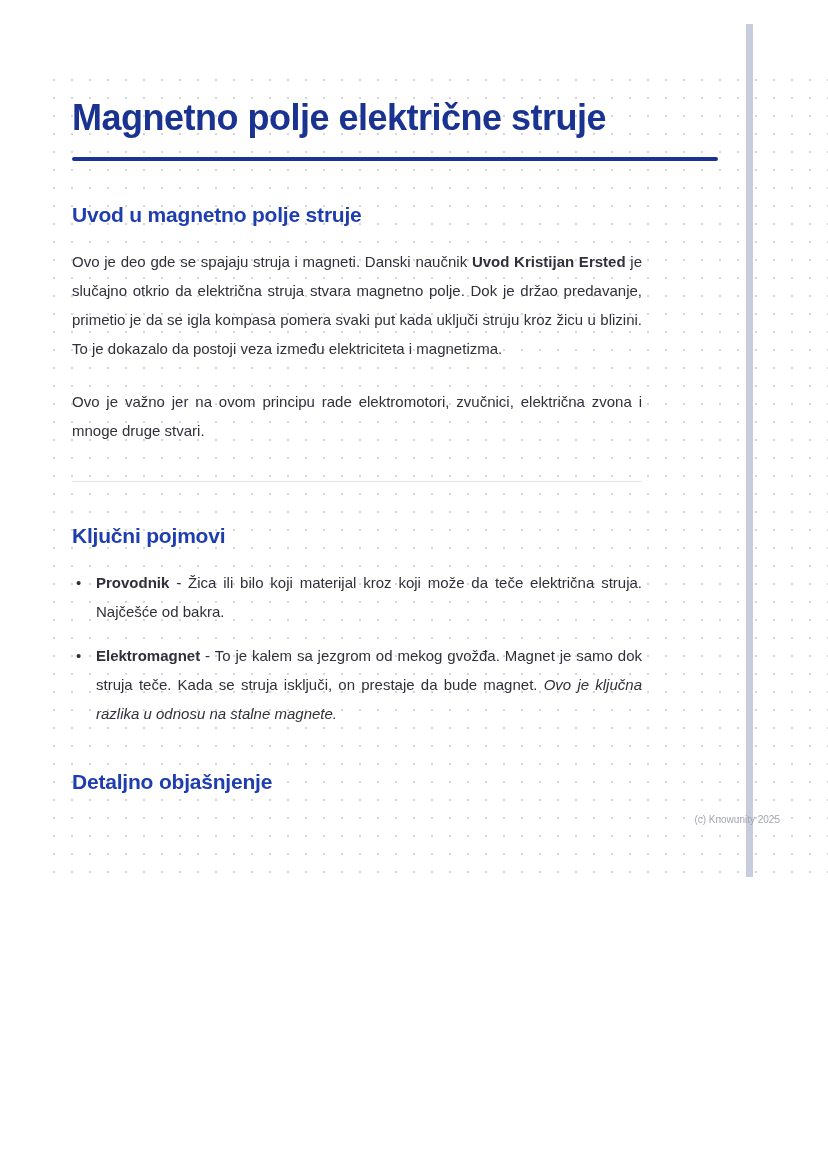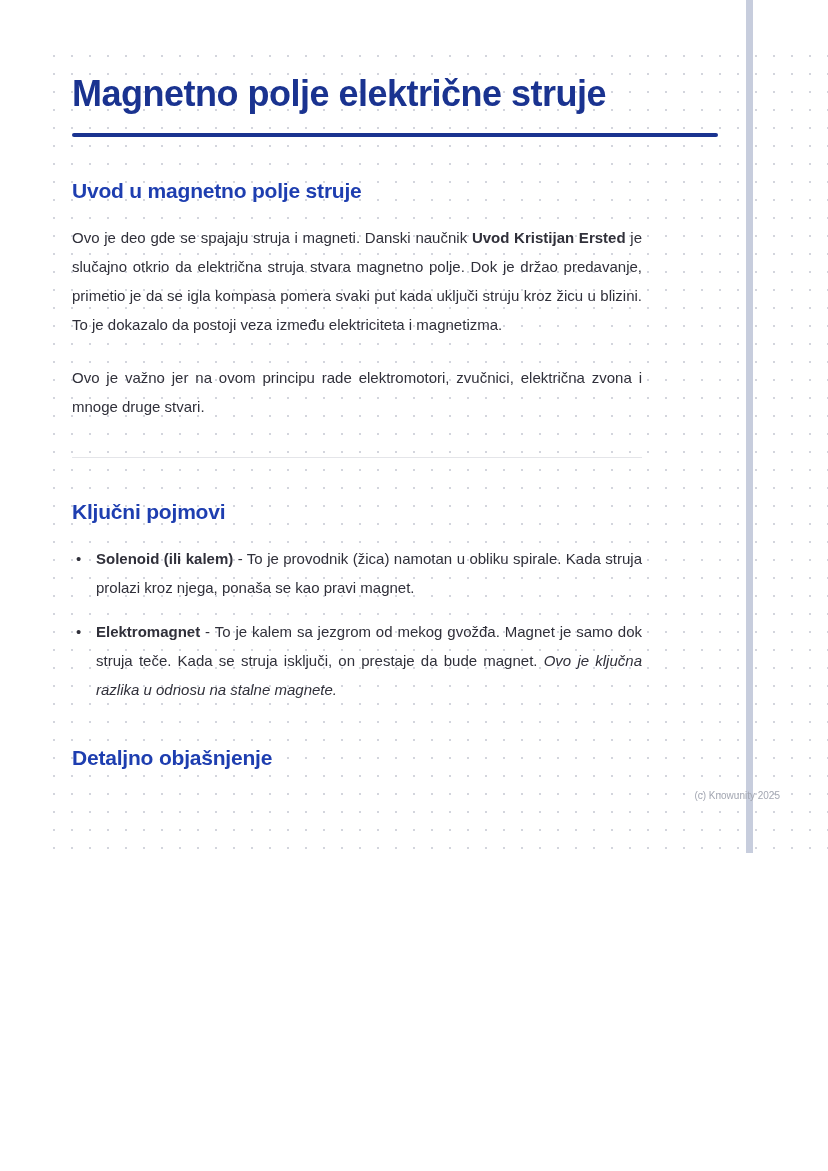--- a/index.html
+++ b/index.html
@@ -5,20 +5,21 @@
   * { margin: 0; padding: 0; box-sizing: border-box; }
   html, body { background: #ffffff; }
   body { font-family: "Liberation Sans", "DejaVu Sans", sans-serif; }
 
   .page {
     position: relative;
     width: 828px;
     height: 853px;
     background: #ffffff;
     overflow: hidden;
+    margin-top: 24px;
   }
 
   
   .dots {
     position: absolute;
     left: 38px; top: 40px; right: 0; bottom: 0;
     background-image: radial-gradient(circle, #d3d5dd 1.2px, transparent 1.4px);
     background-size: 18px 18px;
     background-position: 7px 7px;
     z-index: 0;
@@ -139,21 +140,21 @@
   <div class="content">
     <div class="doc-title">Magnetno polje električne struje</div>
     <div class="title-rule"></div>
     <div id="doc-body">
         <div class="h2">Uvod u magnetno polje struje</div>
         <p><span>Ovo je deo gde se spajaju struja i magneti. Danski naučnik </span><span class="b">Uvod Kristijan Ersted</span><span> je slučajno otkrio da električna struja stvara magnetno polje. Dok je držao predavanje, primetio je da se igla kompasa pomera svaki put kada uključi struju kroz žicu u blizini. To je dokazalo da postoji veza između elektriciteta i magnetizma.</span></p>
         <p><span>Ovo je važno jer na ovom principu rade elektromotori, zvučnici, električna zvona i mnoge druge stvari.</span></p>
         <div class="rule"></div>
         <div class="h2">Ključni pojmovi</div>
         <ul>
-          <li><span class="b">Solenoid (ili kalem)</span><span> - To je provodnik (žica) namotan u obliku spirale. Kada struja prolazi kroz njega, ponaša se kao pravi magnet.</span></li>
+          <li><span class="b">Provodnik</span><span> - Žica ili bilo koji materijal kroz koji može da teče električna struja. Najčešće od bakra.</span></li>
           <li><span class="b">Elektromagnet</span><span> - To je kalem sa jezgrom od mekog gvožđa. Magnet je samo dok struja teče. Kada se struja isključi, on prestaje da bude magnet. </span><span class="i">Ovo je ključna razlika u odnosu na stalne magnete.</span></li>
         </ul>
         <div class="h2">Detaljno objašnjenje</div>
       </div>
   </div>
 
   <div class="footer">(c) Knowunity 2025</div>
 </div>
 
 </body></html>

